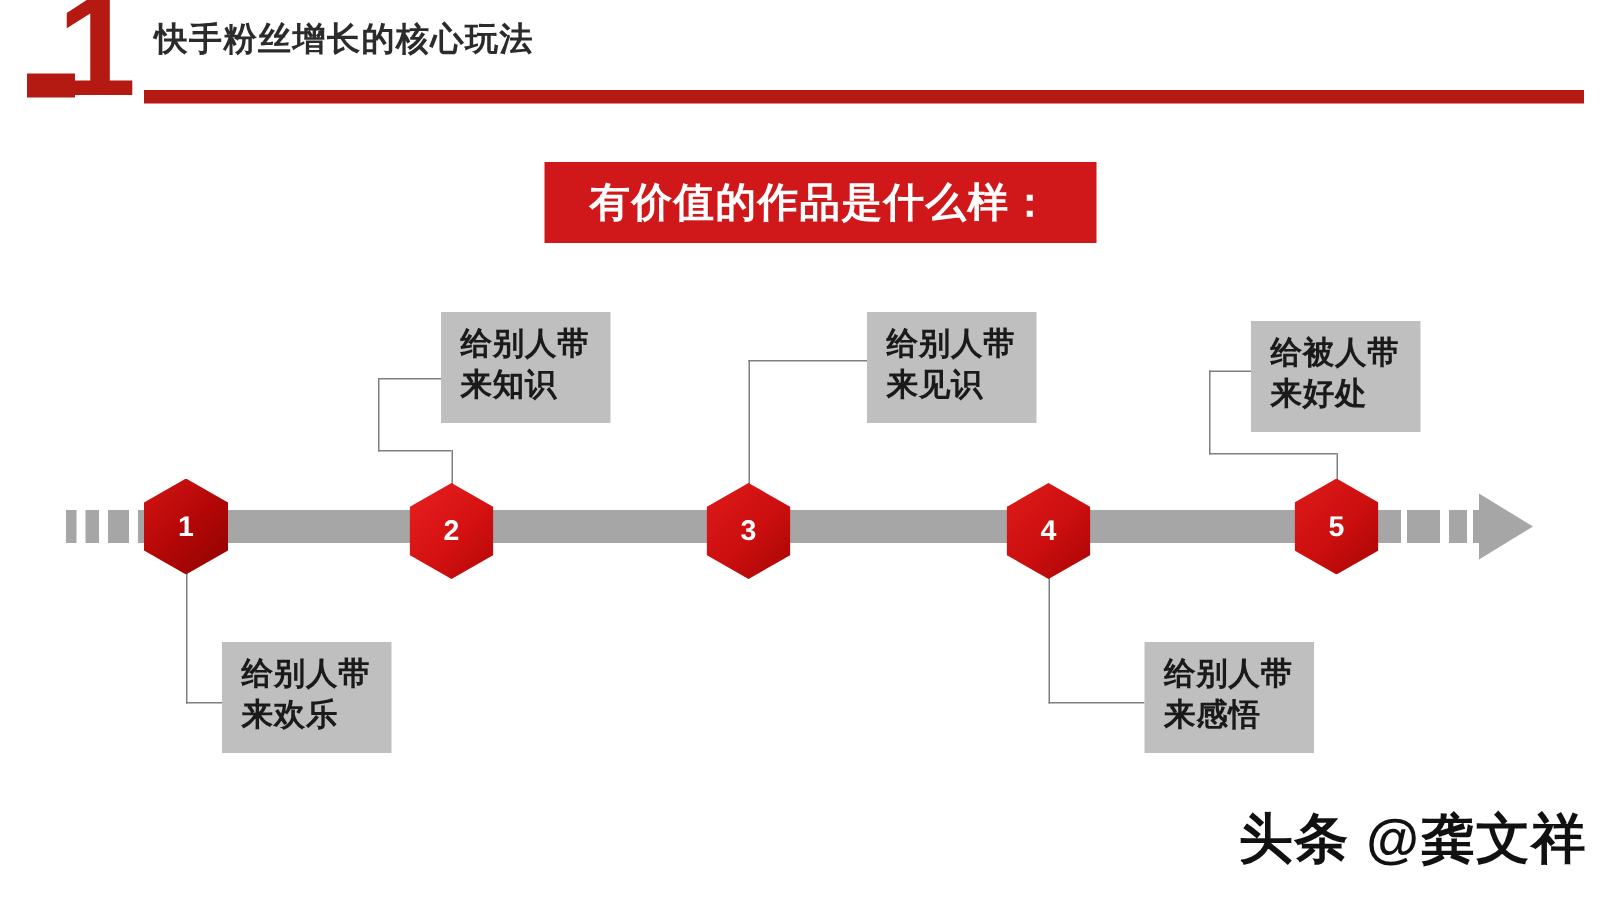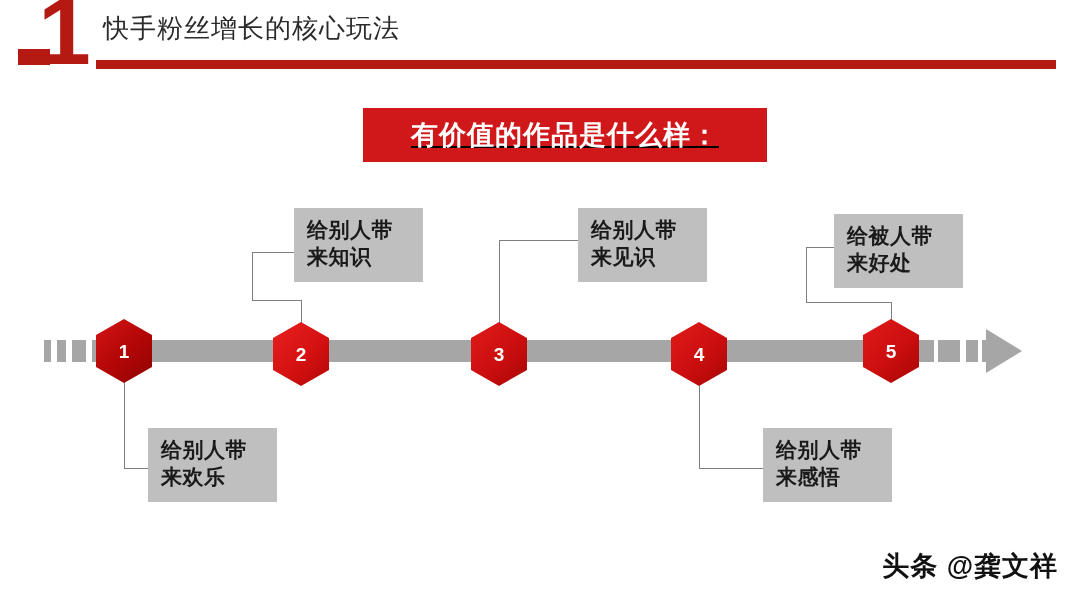--- a/index.html
+++ b/index.html
@@ -29,43 +29,42 @@
   }
   .hdr-num-stub {
     position: absolute;
     left: 18px; top: 49px;
     width: 32px; height: 16px;
     background: #b51a12;
   }
   .hdr-title {
     position: absolute;
     left: 103px; top: 11px;
-    font-size: 26px;
-    font-weight: 400;
+    font-size: 22px;
+    font-weight: 700;
     color: #2b2b2b;
     letter-spacing: 1px;
     white-space: nowrap;
   }
   .hdr-rule {
     position: absolute;
     left: 96px; top: 60px;
     width: 960px; height: 9px;
     background: #b51a12;
   }
 
   
   .banner {
     position: absolute;
     left: 363px; top: 108px;
-    width: 404px; height: 54px;
+    width: 368px; height: 54px;
     background: #d0171a;
     display: flex;
     align-items: center;
     justify-content: center;
-    text-decoration: underline;
   }
   .banner-text {
     color: #ffffff;
     font-size: 27px;
     font-weight: bold;
     letter-spacing: 1px;
     white-space: nowrap;
   }
 
   
@@ -101,39 +100,39 @@
     font-size: 19px;
     font-weight: bold;
     line-height: 1;
     pointer-events: none;
   }
 
   
   .lbl {
     position: absolute;
     background: #bfbfbf;
-    padding: 9px 30px 11px 13px;
+    padding: 9px 14px 11px 13px;
     color: #1a1a1a;
     font-size: 21px;
     font-weight: bold;
     line-height: 1.28;
     letter-spacing: 0.5px;
     white-space: nowrap;
   }
 
   
   .conn { position: absolute; background: #7f7f7f; }
   .conn.v { width: 1px; }
   .conn.h { height: 1px; }
 
   
   .watermark {
     position: absolute;
     right: 22px; bottom: 16px;
-    font-size: 27px;
+    font-size: 36px;
     font-weight: bold;
     color: #111111;
     letter-spacing: 1px;
     white-space: nowrap;
   }
 </style>
 </head>
 <body>
 
 <div class="slide">

